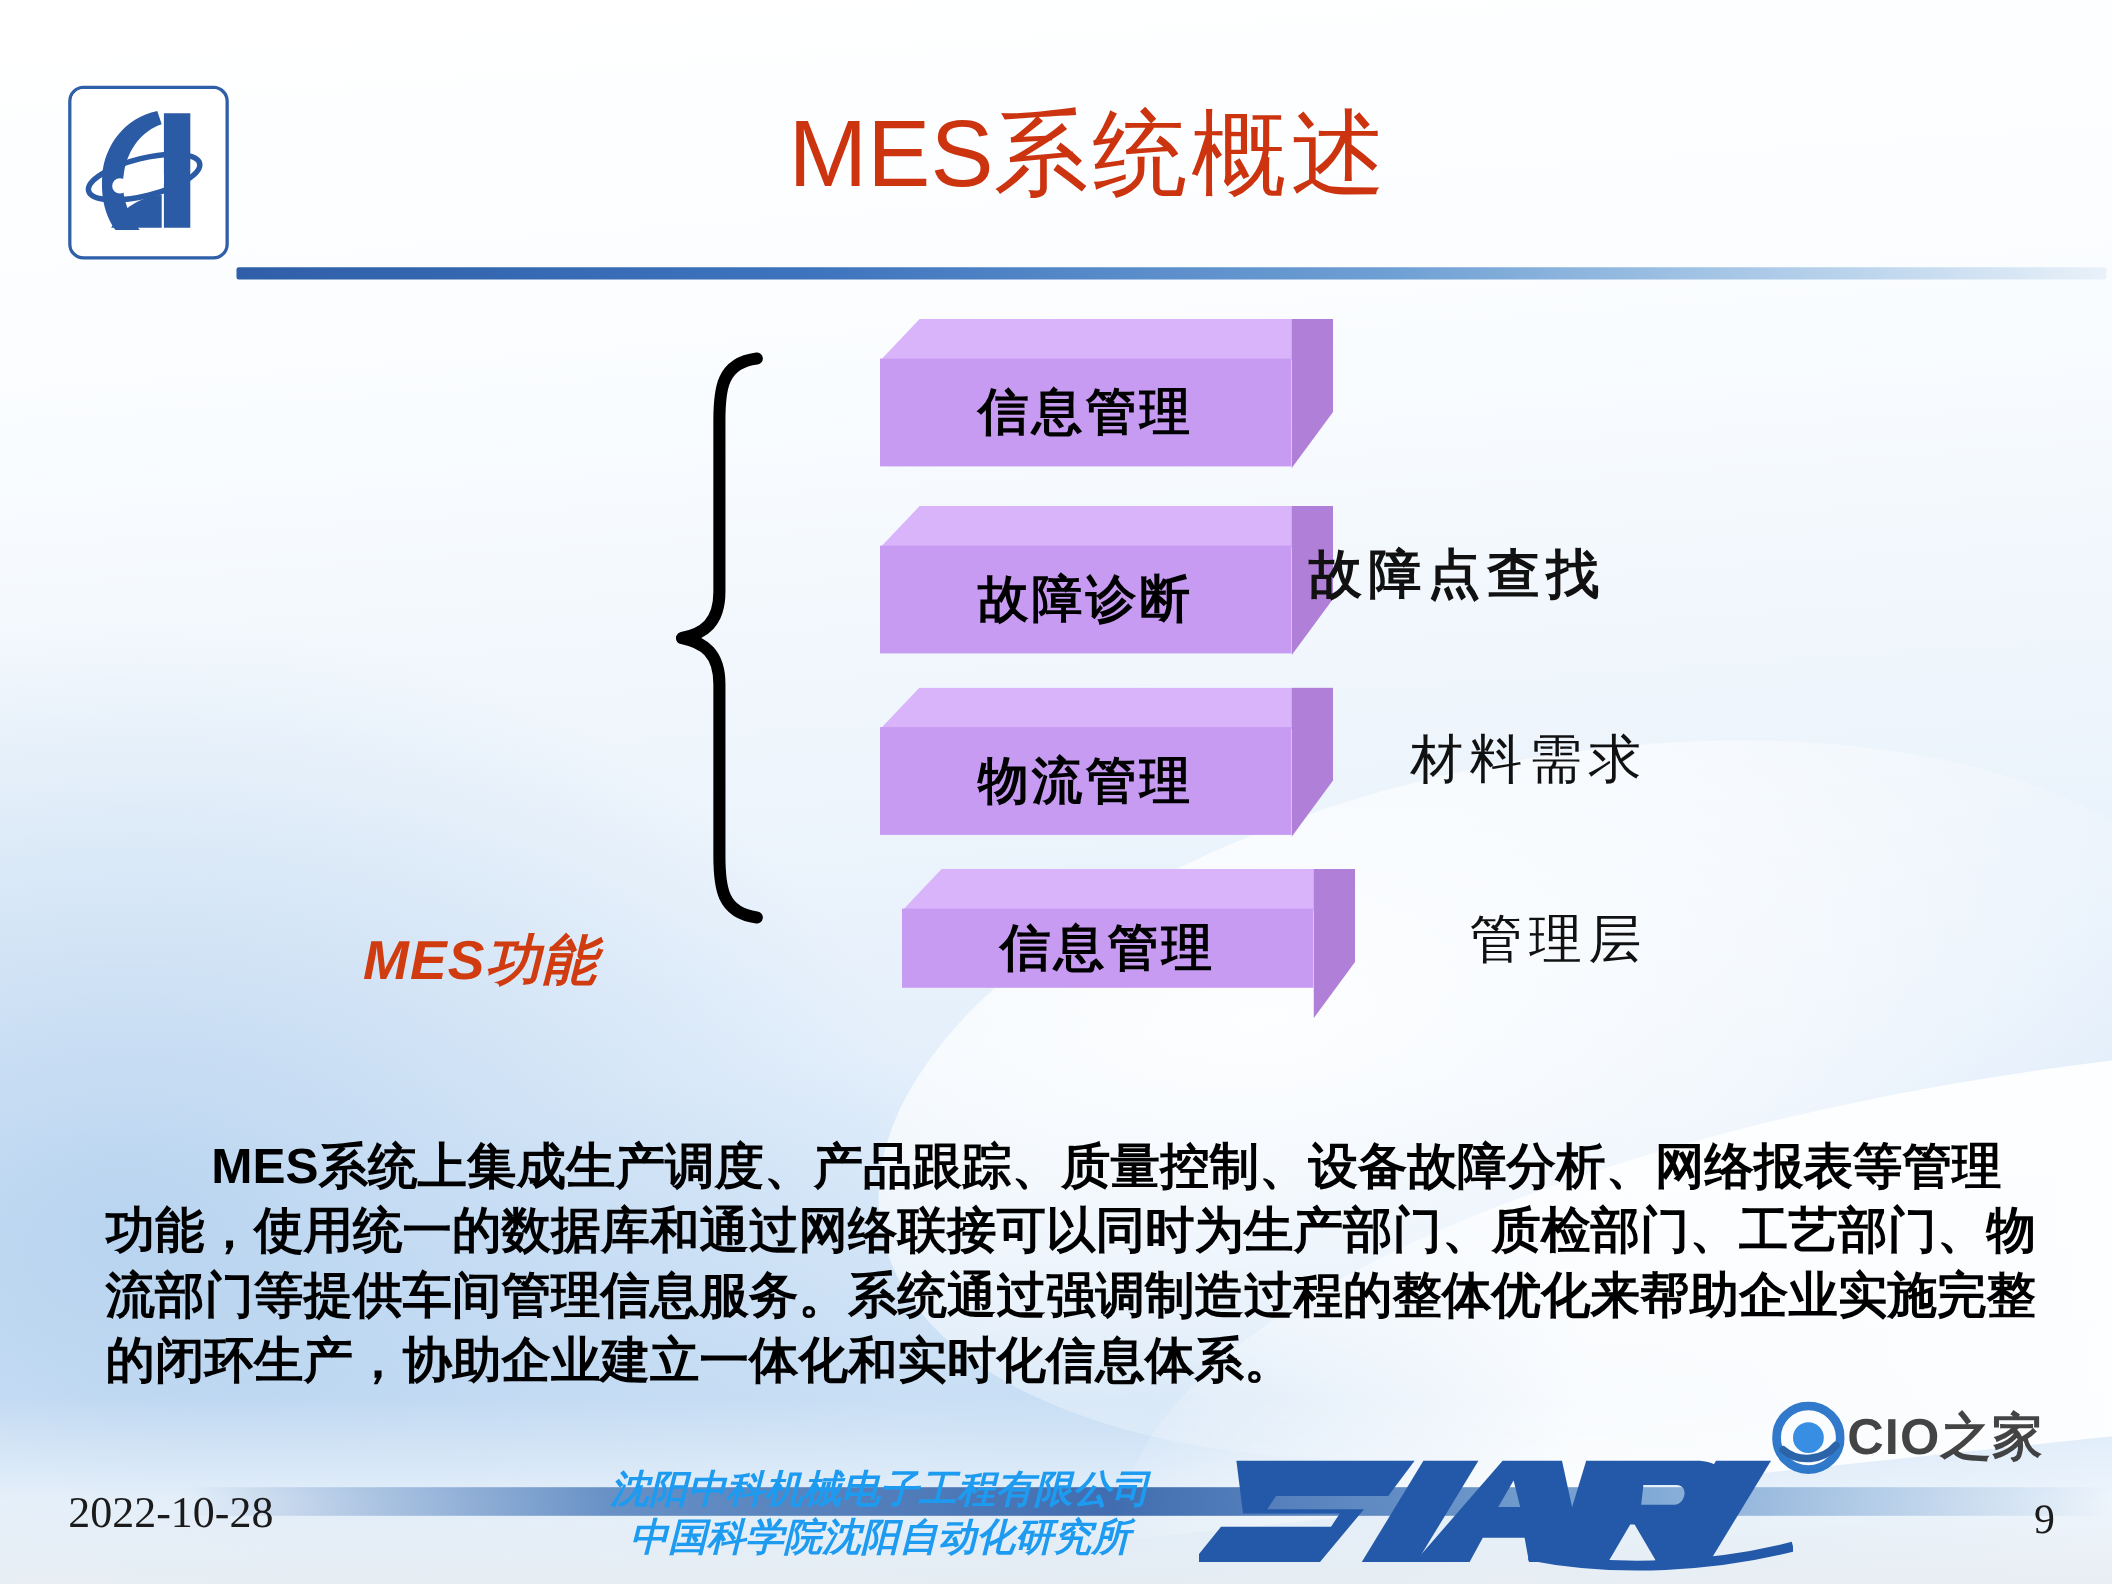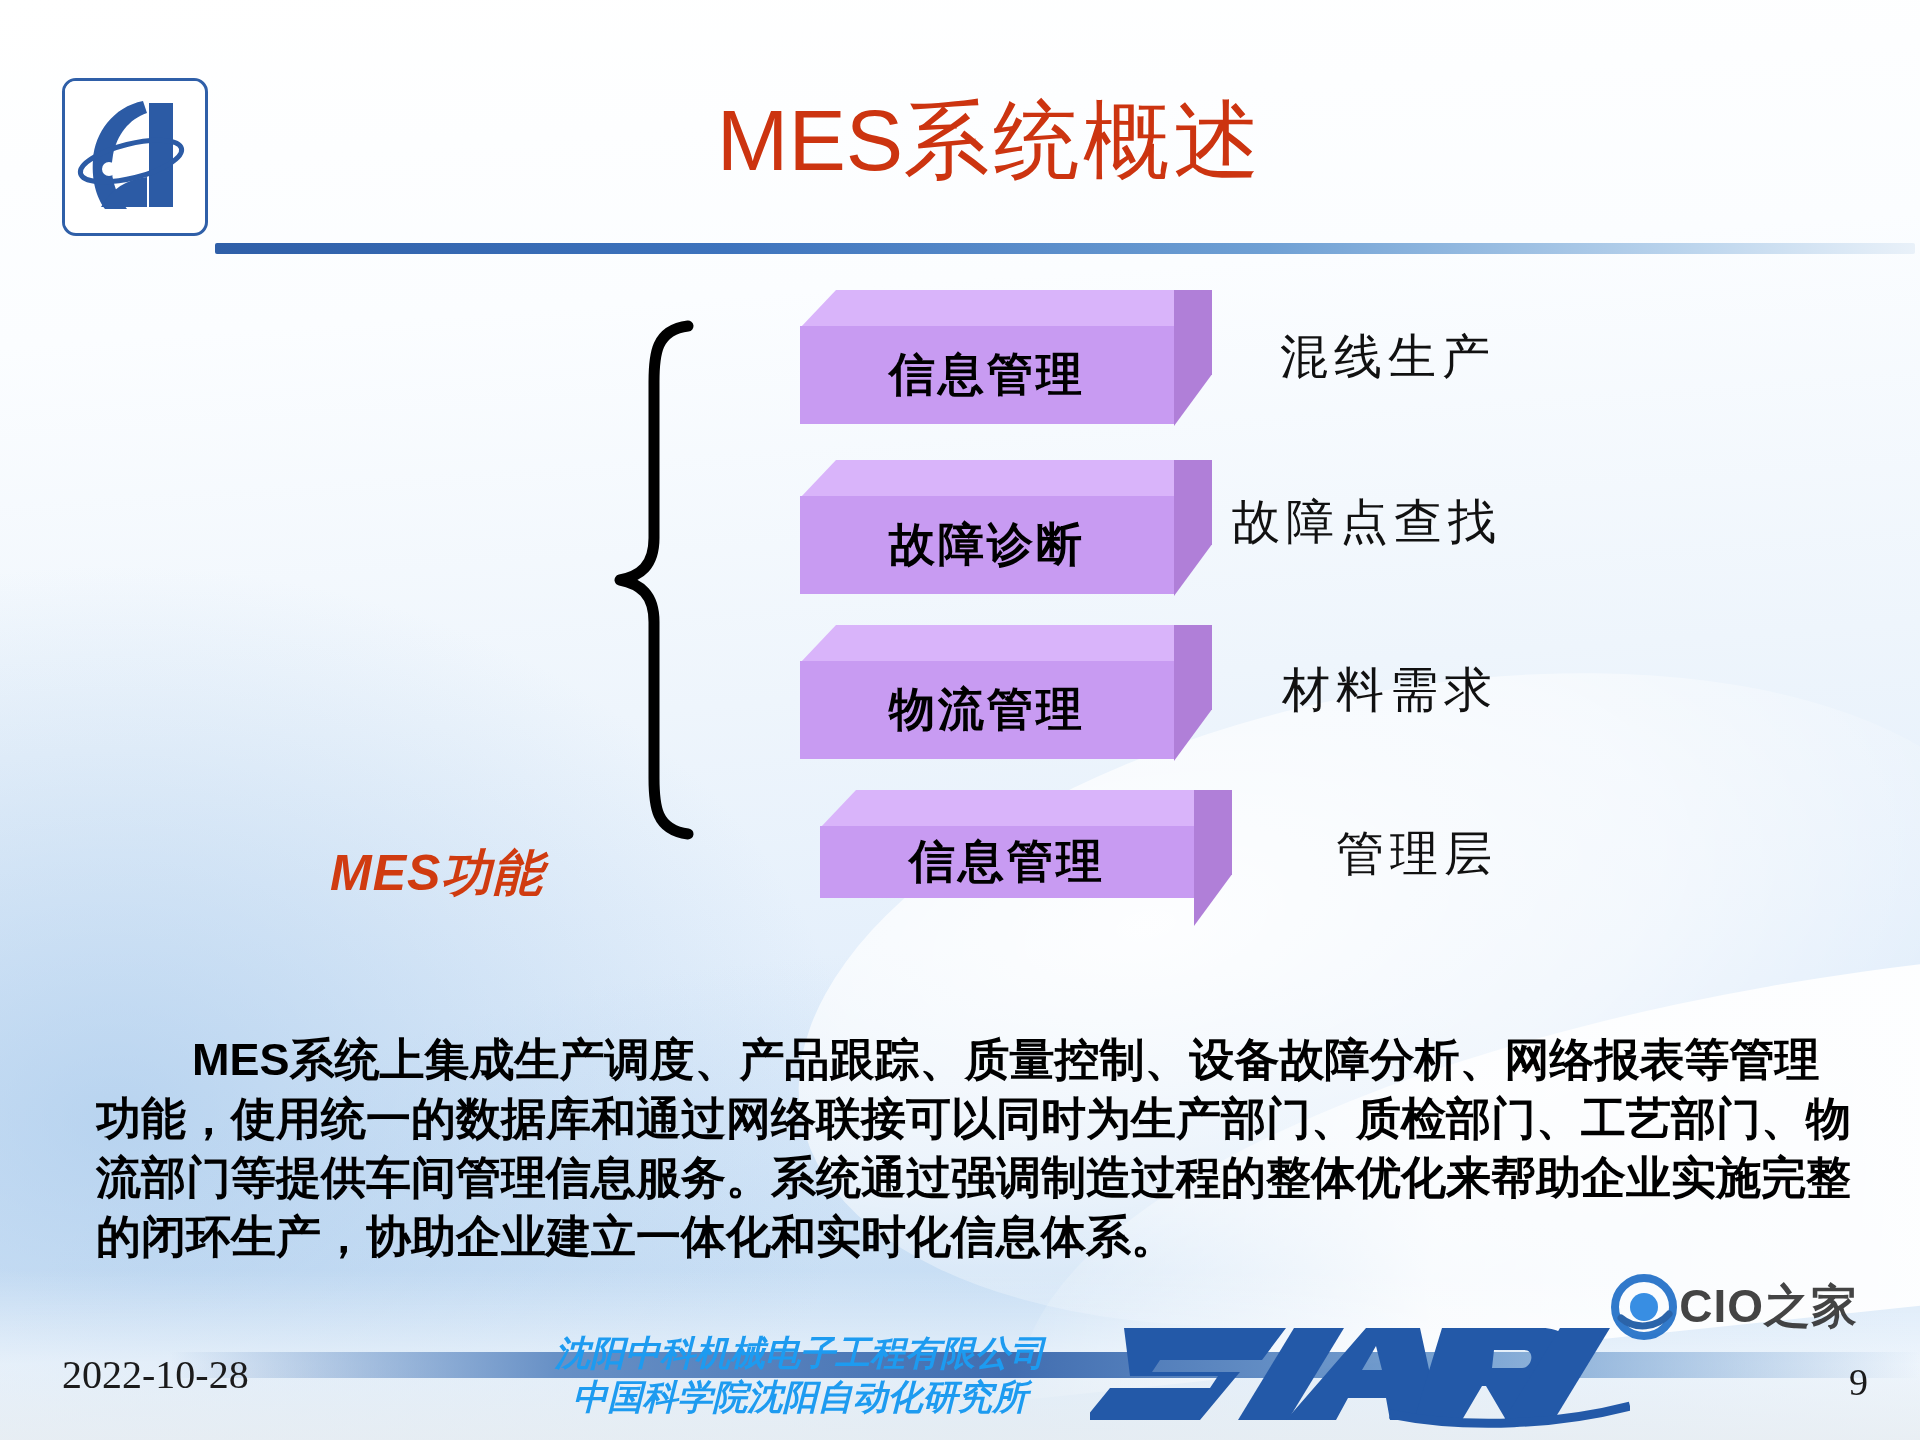--- a/index.html
+++ b/index.html
@@ -185,30 +185,29 @@
 
     <div id="mes-func">MES功能</div>
 
     <div class="box3d" style="left:800px;top:10px;">
       <div class="box-top" style="width:412px;height:38px;"></div>
       <div class="box-side" style="left:374px;top:0px;width:38px;height:136px;clip-path:polygon(0 0,100% 0,100% 62%,0 100%);"></div>
       <div class="box-front" style="width:374px;height:98px;">
         <span class="box-label">信息管理</span>
       </div>
     </div>
-    <div class="right-label" style="left:1280px;top:45px;">混线生产</div>
 
     <div class="box3d" style="left:800px;top:180px;">
       <div class="box-top" style="width:412px;height:38px;"></div>
       <div class="box-side" style="left:374px;top:0px;width:38px;height:136px;clip-path:polygon(0 0,100% 0,100% 62%,0 100%);"></div>
       <div class="box-front" style="width:374px;height:98px;">
         <span class="box-label">故障诊断</span>
       </div>
     </div>
-    <div class="right-label" style="left:1232px;top:210px;">故障点查找</div>
+    <div class="right-label" style="left:1190px;top:210px;font-weight:bold;">故障点查找</div>
 
     <div class="box3d" style="left:800px;top:345px;">
       <div class="box-top" style="width:412px;height:38px;"></div>
       <div class="box-side" style="left:374px;top:0px;width:38px;height:136px;clip-path:polygon(0 0,100% 0,100% 62%,0 100%);"></div>
       <div class="box-front" style="width:374px;height:98px;">
         <span class="box-label">物流管理</span>
       </div>
     </div>
     <div class="right-label" style="left:1282px;top:378px;">材料需求</div>
 

